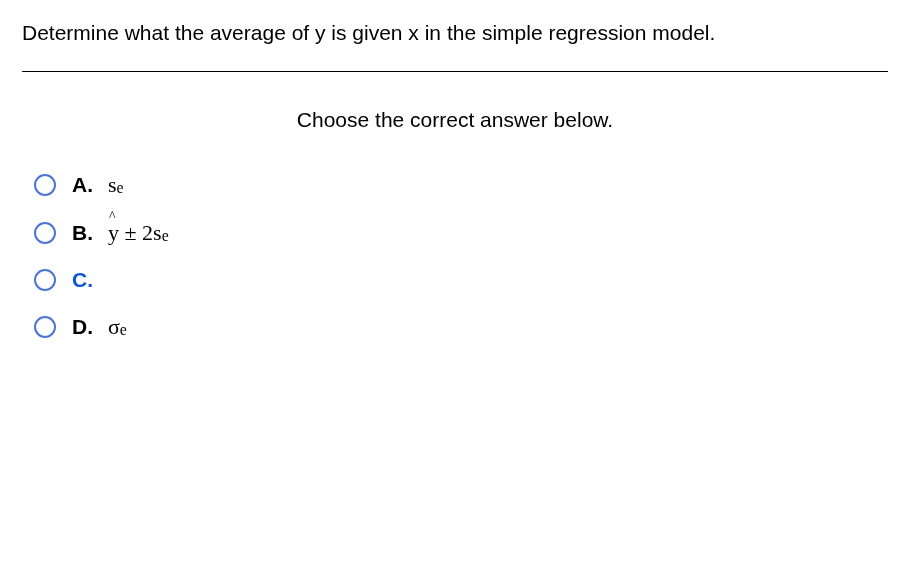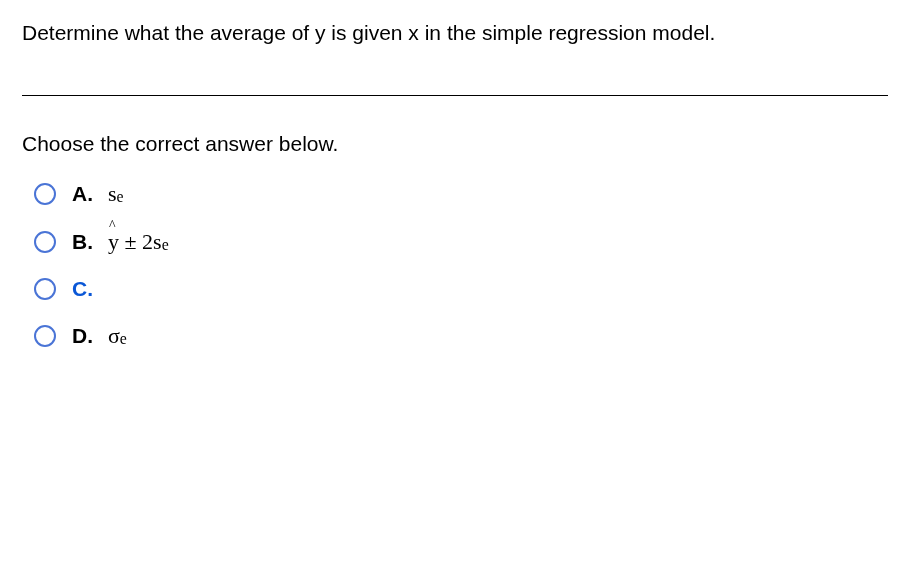--- a/index.html
+++ b/index.html
@@ -5,30 +5,31 @@
     body {
       margin: 0;
       padding: 18px 22px;
       font-family: Arial, Helvetica, sans-serif;
       font-size: 21px;
       color: #000;
       width: 910px;
       box-sizing: border-box;
     }
     .question {
-      margin-bottom: 48px;
+      margin-bottom: 24px;
       line-height: 1.4;
     }
     .divider {
       border: none;
       border-top: 1px solid #000;
       margin: 0 0 36px 0;
     }
     .prompt {
-      margin-bottom: 25px;
+      margin-bottom: 40px;
+      text-align: center;
     }
     .options {
       padding-left: 12px;
     }
     .option {
       display: flex;
       align-items: center;
       margin-bottom: 22px;
       cursor: pointer;
     }

